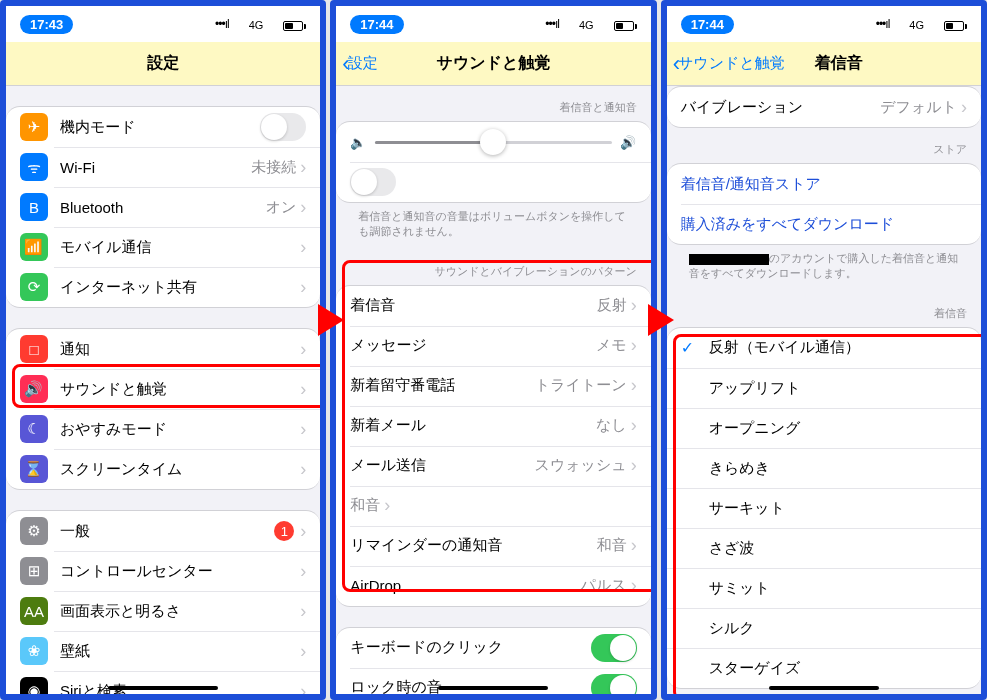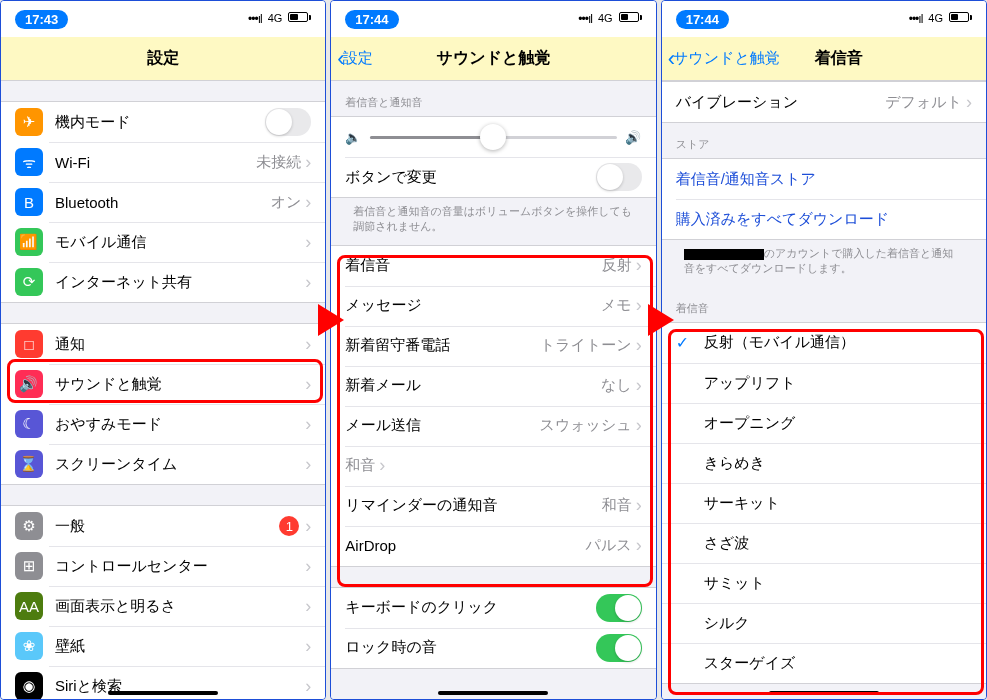--- a/index.html
+++ b/index.html
@@ -1,29 +1,29 @@
 <!DOCTYPE html>
 <html><head>
 <meta charset="utf-8">
 <style>
   * { box-sizing: border-box; margin: 0; padding: 0; }
   body { font-family: -apple-system, "Hiragino Sans", sans-serif; background: #e8e8e8; width: 987px; height: 700px; overflow: hidden; position: relative; }
   .panels { display: flex; gap: 4px; }
-  .phone { width: 327px; height: 700px; background: #f2f2f7; border: 1px solid #1d4ed8; border-radius: 4px; overflow: hidden; position: relative; display: flex; flex-direction: column; }
+  .phone { width: 327px; height: 700px; background: #f2f2f7; border: 6px solid #1d4ed8; border-radius: 4px; overflow: hidden; position: relative; display: flex; flex-direction: column; }
   .statusbar { height: 36px; display: flex; align-items: center; justify-content: space-between; padding: 0 14px; background: #fff; font-size: 13px; font-weight: 600; }
   .statusbar .time { background: #007aff; color: #fff; border-radius: 12px; padding: 2px 10px; font-size: 13px; }
-  .statusbar .right { display: flex; align-items: flex-start; gap: 6px; font-size: 11px; font-weight: 500; }
+  .statusbar .right { display: flex; align-items: flex-end; gap: 20px; font-size: 11px; font-weight: 500; }
   .navbar { height: 44px; background: #fef9c3; display: flex; align-items: center; justify-content: center; position: relative; border-bottom: 1px solid #d1d1d6; }
   .navbar .title { font-size: 16px; font-weight: 600; }
   .navbar .back { position: absolute; left: 6px; color: #007aff; font-size: 15px; display: flex; align-items: center; cursor: pointer; }
   .navbar .back .chev { font-size: 22px; line-height: 1; margin-right: -2px; }
   .scroll { flex: 1; overflow-y: auto; background: #f2f2f7; }
-  .section-header { font-size: 11px; color: #8e8e93; padding: 14px 14px 6px; }
+  .section-header { font-size: 11px; color: #8e8e93; padding: 14px 14px 6px; text-align: right; }
   .section-footer { font-size: 11px; color: #8e8e93; padding: 6px 22px 10px; line-height: 1.4; }
-  .group { background: #fff; border-top: 1px solid #d1d1d6; border-bottom: 1px solid #d1d1d6; }
+  .group { background: #fff; border-top: 1px solid #d1d1d6; border-bottom: 1px solid #d1d1d6; border-radius: 14px; }
   .group.boxed { margin-top: 20px; }
   .row { display: flex; align-items: center; min-height: 40px; padding: 0 14px; position: relative; }
   .row + .row::before { content: ""; position: absolute; left: 48px; right: 0; top: 0; height: 1px; background: #e5e5ea; }
   .row.no-icon + .row.no-icon::before { left: 14px; }
   .icon { width: 28px; height: 28px; border-radius: 6px; margin-right: 12px; display: flex; align-items: center; justify-content: center; color: #fff; font-size: 15px; flex-shrink: 0; }
   .label { flex: 1; font-size: 15px; color: #000; }
   .value { font-size: 15px; color: #8e8e93; margin-right: 4px; }
   .chevron { color: #c7c7cc; font-size: 18px; }
   .toggle { width: 46px; height: 28px; border-radius: 14px; position: relative; }
   .toggle.off { background: #e9e9eb; }
@@ -187,27 +187,27 @@
       <div class="group">
         <div class="slider-row row no-icon">
           <span class="speaker-icon">🔈</span>
           <div class="slider-track">
             <div class="slider-fill" id="slider-fill" style="width: 50%;"></div>
             <div class="slider-thumb" id="slider-thumb" style="left: 50%;"></div>
           </div>
           <span class="speaker-icon">🔊</span>
         </div>
         <div class="row no-icon">
-          <span class="label">ボタンで変更</span>
           <span class="toggle off">
               <span class="knob"></span>
             </span>
         </div>
       </div>
       <div class="section-footer">着信音と通知音の音量はボリュームボタンを操作しても調節されません。</div>
+      <div class="section-header">サウンドとバイブレーションのパターン</div>
       <div class="group" id="patterns-group">
           <div class="row no-icon">
             <span class="label">着信音</span>
             <span class="value">反射</span>
             <span class="chevron">›</span>
           </div>
           <div class="row no-icon">
             <span class="label">メッセージ</span>
             <span class="value">メモ</span>
             <span class="chevron">›</span>

